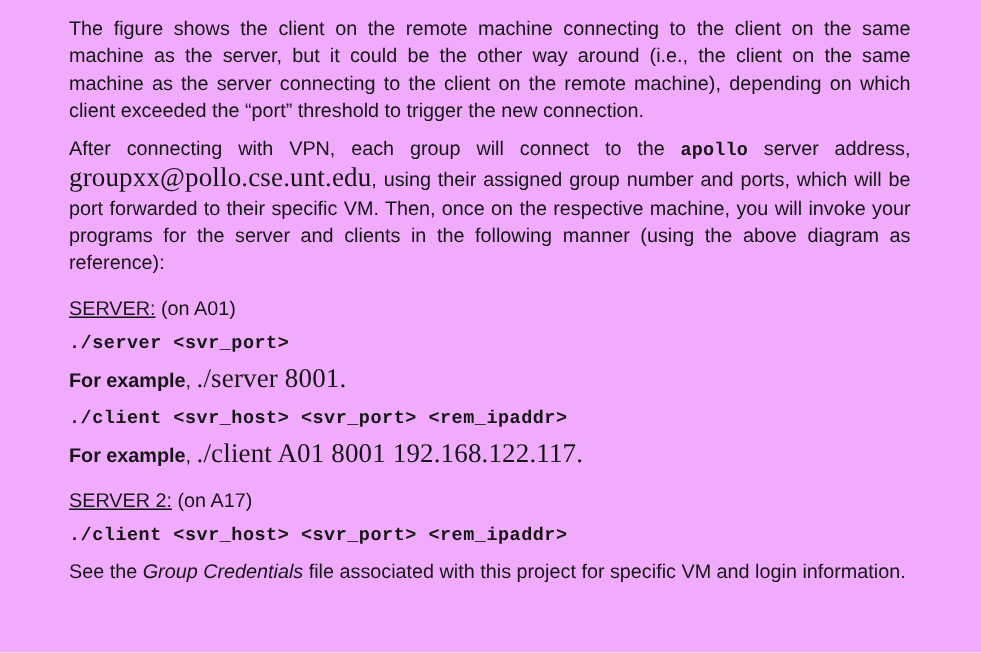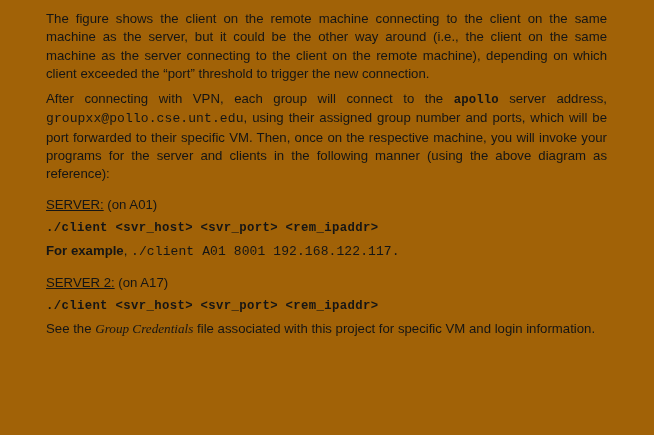--- a/index.html
+++ b/index.html
@@ -12,50 +12,49 @@
     height: 435px;
     overflow: hidden;
     font-family: "Liberation Sans", sans-serif;
     color: #151515;
     -webkit-font-smoothing: antialiased;
   }
   .page {
     position: relative;
     width: 654px;
     height: 435px;
-    background: #a16207;
+    background: #f0abfc;
     box-sizing: border-box;
     padding: 10px 47px 0 46px;
   }
   .para {
     font-family: "Liberation Sans", sans-serif;
     font-size: 13.2px;
     line-height: 18.3px;
     text-align: justify;
     text-justify: inter-word;
     margin: 0 0 7px 0;
     color: #151515;
   }
   .para.last {
     margin-bottom: 0;
   }
   .mono {
-    font-family: Liberation Mono, monospace;
-    font-size: 13px;
+    font-family: Liberation Serif, serif;
+    font-size: 18px;
     letter-spacing: 0.1px;
   }
   .mono-bold {
     font-family: "Liberation Mono", "DejaVu Sans Mono", monospace;
     font-size: 12.3px;
     font-weight: bold;
     letter-spacing: 0.1px;
   }
   .ital {
     font-style: italic;
-    font-family: Liberation Serif, serif;
   }
   .section-head {
     font-family: "Liberation Sans", sans-serif;
     font-size: 13.2px;
     line-height: 18.3px;
     margin: 12px 0 5px 0;
     color: #151515;
   }
   .section-head .label {
     text-decoration: underline;
@@ -89,20 +88,22 @@
 <body>
 
 <div class="page">
 
   <p class="para">The figure shows the client on the remote machine connecting to the client on the same machine as the server, but it could be the other way around (i.e., the client on the same machine as the server connecting to the client on the remote machine), depending on which client exceeded the “port” threshold to trigger the new connection.</p>
 
   <p class="para"><span>After connecting with VPN, each group will connect to the </span><span class="mono-bold">apollo</span><span> server address, </span><span class="mono">groupxx@pollo.cse.unt.edu</span><span>, using their assigned group number and ports, which will be port forwarded to their specific VM. Then, once on the respective machine, you will invoke your programs for the server and clients in the following manner (using the above diagram as reference):</span></p>
 
   <div class="block">
     <div class="section-head"><span class="label">SERVER:</span><span> (on A01)</span></div>
+    <div class="cmd-line">./server &lt;svr_port&gt;</div>
+    <div class="example-line"><span class="ex-label">For example</span><span>, </span><span class="mono">./server 8001.</span></div>
   </div>
 
   <div class="block">
     <div class="cmd-line">./client &lt;svr_host&gt; &lt;svr_port&gt; &lt;rem_ipaddr&gt;</div>
     <div class="example-line"><span class="ex-label">For example</span><span>, </span><span class="mono">./client A01 8001 192.168.122.117.</span></div>
   </div>
 
   <div class="block">
     <div class="section-head"><span class="label">SERVER 2:</span><span> (on A17)</span></div>
     <div class="cmd-line">./client &lt;svr_host&gt; &lt;svr_port&gt; &lt;rem_ipaddr&gt;</div>

